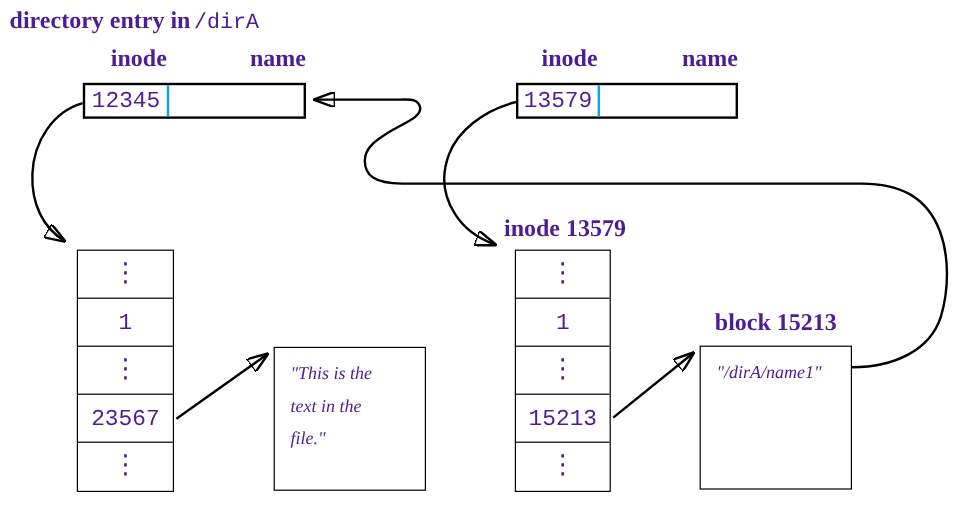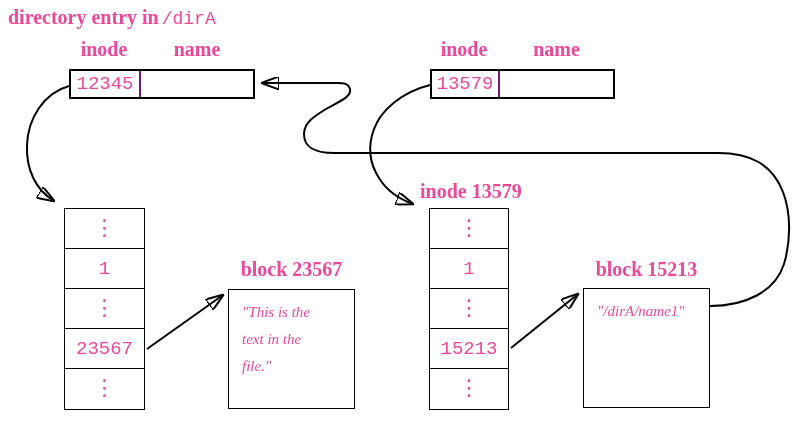--- a/index.html
+++ b/index.html
@@ -6,51 +6,51 @@
     margin: 0;
     padding: 0;
     background: #ffffff;
   }
   * { box-sizing: border-box; }
   .canvas {
     position: relative;
     width: 801px;
     height: 421px;
     background: #ffffff;
-    color: #ec4899;
+    color: #4c1d95;
     overflow: hidden;
   }
   .serif {
     font-family: "Liberation Serif", "DejaVu Serif", serif;
     font-weight: bold;
     font-size: 20px;
   }
   .mono {
     font-family: "Liberation Mono", "DejaVu Sans Mono", monospace;
     font-weight: normal;
     font-size: 18px;
   }
   .abs { position: absolute; }
   .title { white-space: nowrap; }
   .title .path { margin-left: 3px; }
-  .hdr { text-align: center; }
+  .hdr { text-align: right; }
   .dirtable {
     display: flex;
     border: 2px solid #000;
     height: 30px;
     background: #fff;
   }
   .dirtable .cell {
     font-family: "Liberation Mono", "DejaVu Sans Mono", monospace;
     font-size: 19px;
     line-height: 26px;
     height: 100%;
   }
   .dirtable .inode-cell {
-    border-right: 2px solid #701a75;
+    border-right: 2px solid #0ea5e9;
     text-align: center;
   }
   .dirtable .name-cell {
     padding-left: 11px;
     flex: 1;
   }
   .inodetable {
     border: 1px solid #000;
     background: #fff;
   }
@@ -153,21 +153,20 @@
 
   <div class="abs serif" style="left:420px; top:180px;">inode 13579</div>
   <div class="abs inodetable" style="left:429px; top:208px; width:80px; height:202px;">
     <div class="irow dots">⋮</div>
     <div class="irow">1</div>
     <div class="irow dots">⋮</div>
     <div class="irow">15213</div>
     <div class="irow dots">⋮</div>
   </div>
 
-  <div class="abs blocklabel serif" style="left:228px; top:258px; width:127px;">block 23567</div>
   <div class="abs blockbox" style="left:228px; top:289px; width:127px; height:120px;">
     <div class="blockline">"This is the</div>
     <div class="blockline">text in the</div>
     <div class="blockline">file."</div>
   </div>
 
   <div class="abs blocklabel serif" style="left:583px; top:258px; width:127px;">block 15213</div>
   <div class="abs blockbox" style="left:583px; top:288px; width:127px; height:120px;">
     <div class="blockline">"/dirA/name1"</div>
   </div>

